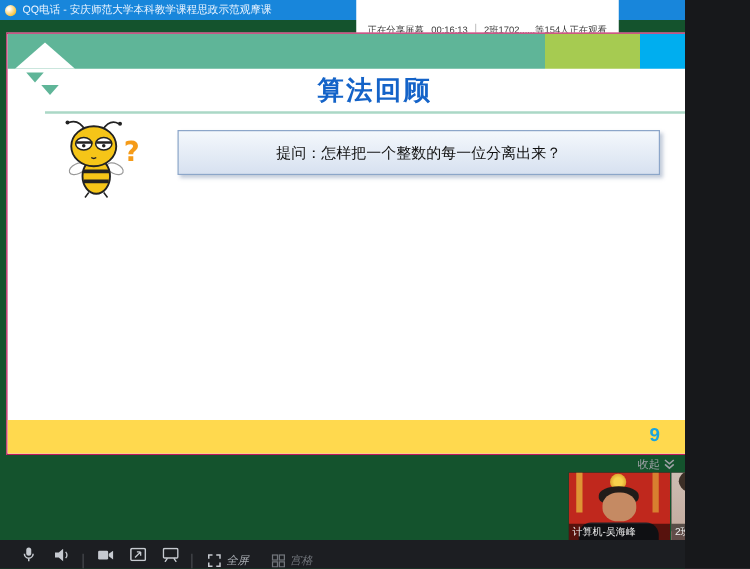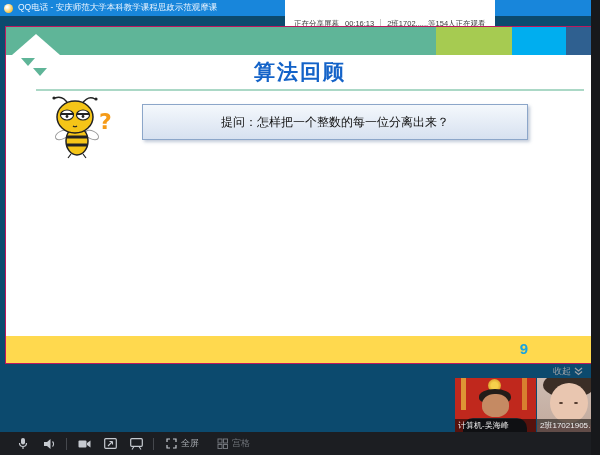--- a/index.html
+++ b/index.html
@@ -1,16 +1,16 @@
 <!DOCTYPE html>
 <html><head>
 <meta charset="utf-8">
 <style>
   html,body{margin:0;padding:0;background:#17181b;}
-  .screen{position:relative;width:591px;height:455px;background:#0c4a6e;overflow:hidden;
+  .screen{position:relative;width:548px;height:455px;background:#14532d;overflow:hidden;
           font-family:"Liberation Sans","DejaVu Sans",sans-serif;}
 
   
   .titlebar{position:absolute;left:0;top:0;width:600px;height:16px;background:#1886DB;
             display:flex;align-items:center;}
   .app-icon{width:9px;height:9px;border-radius:50%;margin:0 5px 0 4px;
             background:radial-gradient(circle at 35% 35%, #fff 10%, #F8C33C 70%);}
   .win-title{color:#EAF4FF;font-size:8.5px;white-space:nowrap;}
   .status-pill{position:absolute;left:285px;top:0;height:15px;background:#FFFFFF;
                display:flex;align-items:center;gap:6px;padding:16px 9px;font-size:7.5px;color:#3A3A3A;
@@ -71,21 +71,21 @@
   .s2-shirt{left:0;bottom:0;width:100%;height:7px;background:#D8A8A0;}
 
   
   .ctrlbar{position:absolute;left:0;top:432px;width:600px;height:23px;background:#1C1E22;
            display:flex;align-items:center;}
   .cbtn{display:flex;align-items:center;justify-content:center;width:26px;height:23px;cursor:pointer;}
   .cdiv{width:1px;height:12px;background:#45484D;margin:0 4px;}
   .cgroup{display:flex;align-items:center;gap:4px;margin-left:8px;cursor:pointer;}
   .clabel{font-size:9px;color:#A8ACB2;}
   .clabel.dim{color:#71757B;}
-  .ctrl-left{display:flex;align-items:center;padding-left:10px;}
+  .ctrl-left{display:flex;align-items:flex-end;padding-left:10px;font-style:italic;}
 </style>
 </head>
 <body>
 
 <div class="screen">
 
   <div class="titlebar">
     <span class="app-icon"></span>
     <span class="win-title">QQ电话 - 安庆师范大学本科教学课程思政示范观摩课</span>
     <div class="status-pill">

